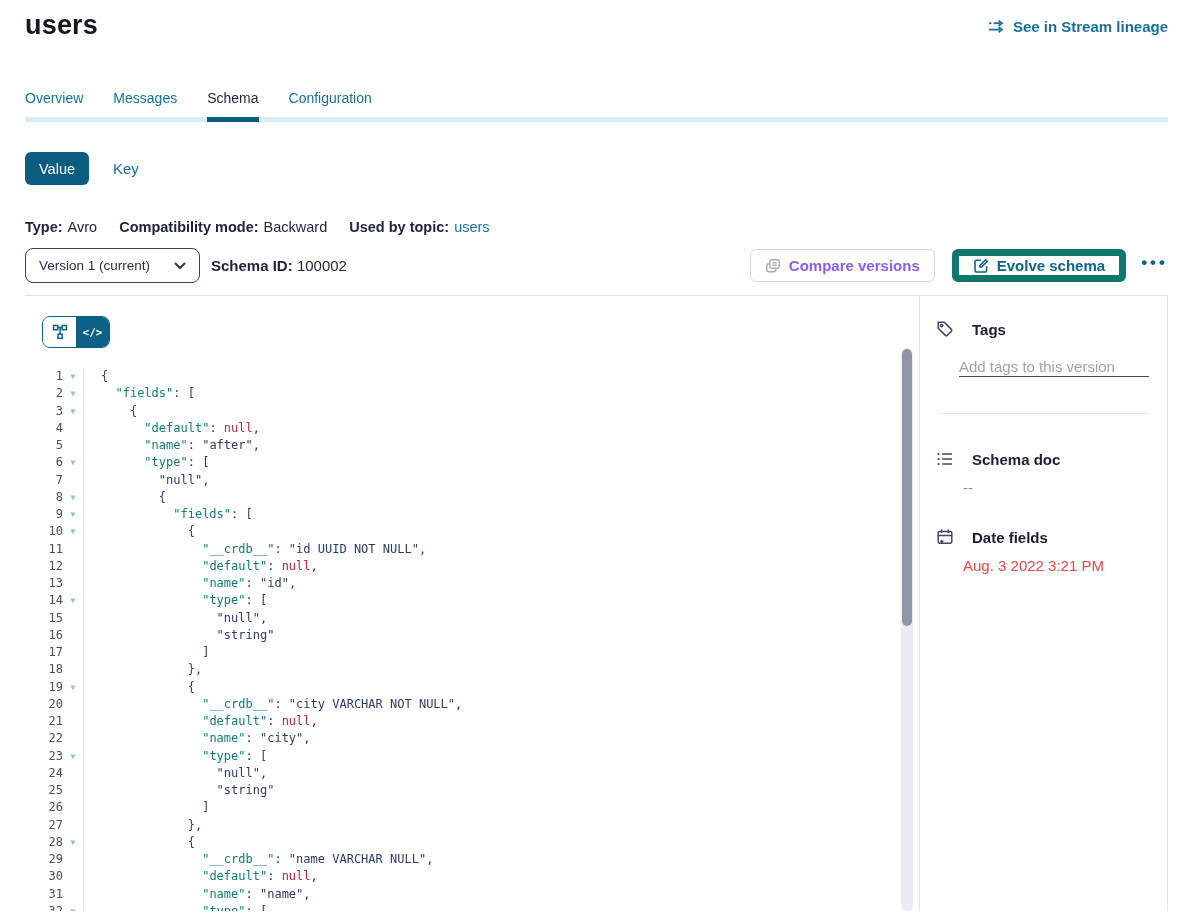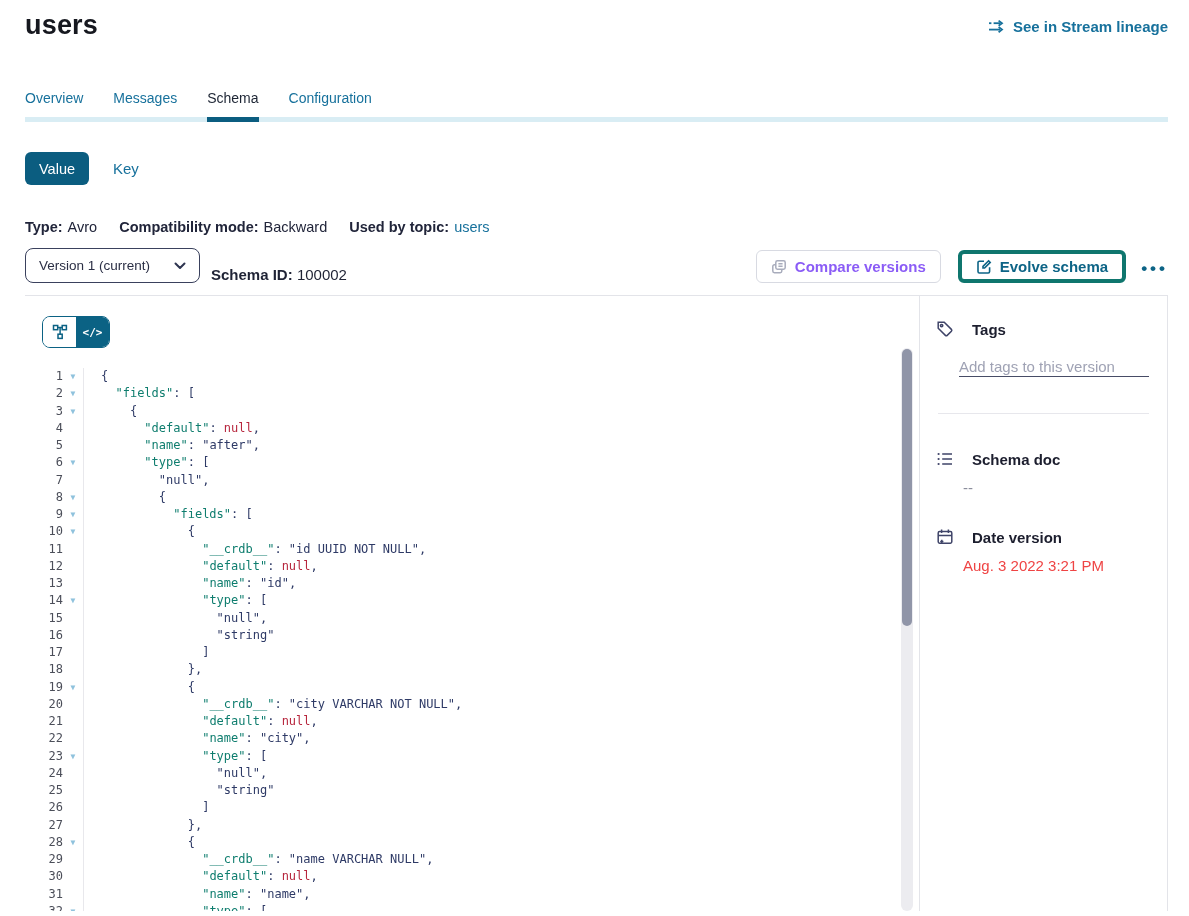--- a/index.html
+++ b/index.html
@@ -26,30 +26,30 @@
     background:#0b5d80; color:#fff; font-size:14.5px; font-family:inherit; cursor:pointer; }
   .vk-link { color:#17719c; font-size:15px; cursor:pointer; }
 
   
   .meta-row { margin-top:34px; font-size:14.5px; color:#21253a; display:flex; gap:22px; }
   .meta-item .lbl { font-weight:700; }
   .meta-item .val { margin-left:5px; }
   .meta-item .val.link { color:#17719c; cursor:pointer; }
 
   
-  .controls-row { margin-top:13px; display:flex; align-items:flex-end; }
+  .controls-row { margin-top:13px; display:flex; align-items:center; }
   .version-select { width:175px; height:35px; border:1px solid #3a415d; border-radius:8px;
     display:flex; align-items:center; justify-content:space-between; padding:0 13px;
     font-size:13.5px; color:#2b2f45; background:#fff; cursor:pointer; }
   .schema-id { margin-left:11px; font-size:15px; color:#1f2335; }
   .schema-id b { font-weight:700; }
   .btn { height:33px; display:inline-flex; align-items:center; gap:8px; padding:0 14px;
     border-radius:6px; background:#fff; font-size:15px; font-weight:700; font-family:inherit; cursor:pointer; }
   .btn.disabled { margin-left:auto; border:1px solid #d8dae2; color:#8b5cf6; cursor:default; }
-  .btn.primary-outline { margin-left:17px; border:4px solid #0f766e; color:#0d6486; }
+  .btn.primary-outline { margin-left:17px; border:7px solid #0f766e; color:#0d6486; }
   .more-dots { margin-left:15px; color:#0d6486; font-size:17px; font-weight:700; letter-spacing:3px; cursor:pointer; line-height:1; padding-bottom:6px; }
 
   
   .panels { margin-top:12px; height:616px; display:flex; border-top:1px solid #e3e4e9; border-right:1px solid #e3e4e9; overflow:hidden; }
   .code-panel { position:relative; width:895px; border-right:1px solid #e3e4e9; overflow:hidden; }
   .view-toggle { margin:20px 0 0 17px; display:inline-flex; border:1px solid #0b6284; border-radius:8px; overflow:hidden; height:32px; }
   .seg { width:33px; display:flex; align-items:center; justify-content:center; cursor:pointer; background:#fff; border:none; }
   .seg.active { background:#0b6284; }
   .seg .code-glyph { color:#fff; font-family:"DejaVu Sans Mono", monospace; font-size:11px; font-weight:700; }
 
@@ -256,20 +256,20 @@
 
       <section class="sb-section tight">
         <div class="sb-head">
           <span class="sb-icon" style="display:flex">
             <svg width="18" height="18" viewBox="0 0 18 18" fill="none" stroke="#3f4468" stroke-width="1.5">
               <rect x="2.2" y="3.6" width="13.6" height="11.6" rx="1.4"></rect>
               <path d="M5.6 1.6 V5 M12.4 1.6 V5 M2.2 7.4 H15.8"></path>
               <path d="M4.2 13.4 H7.4 M5.8 11.8 V15"></path>
             </svg>
           </span>
-          <span class="ttl">Date version</span>
+          <span class="ttl">Date fields</span>
         </div>
         <div class="sb-value">Aug. 3 2022 3:21 PM</div>
       </section>
 
     </aside>
   </div>
 </div>
 
 </body></html>

